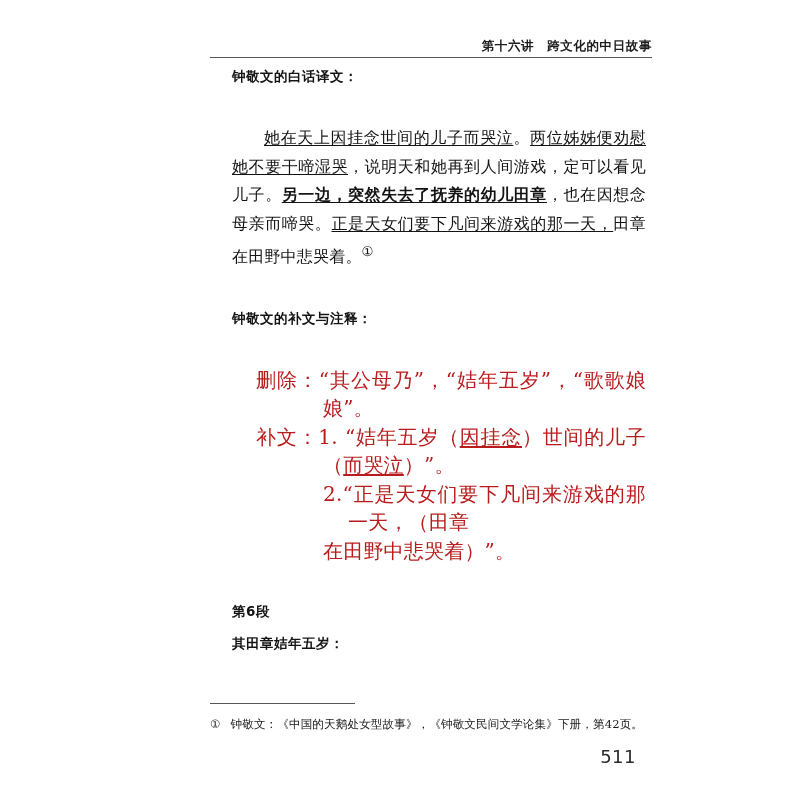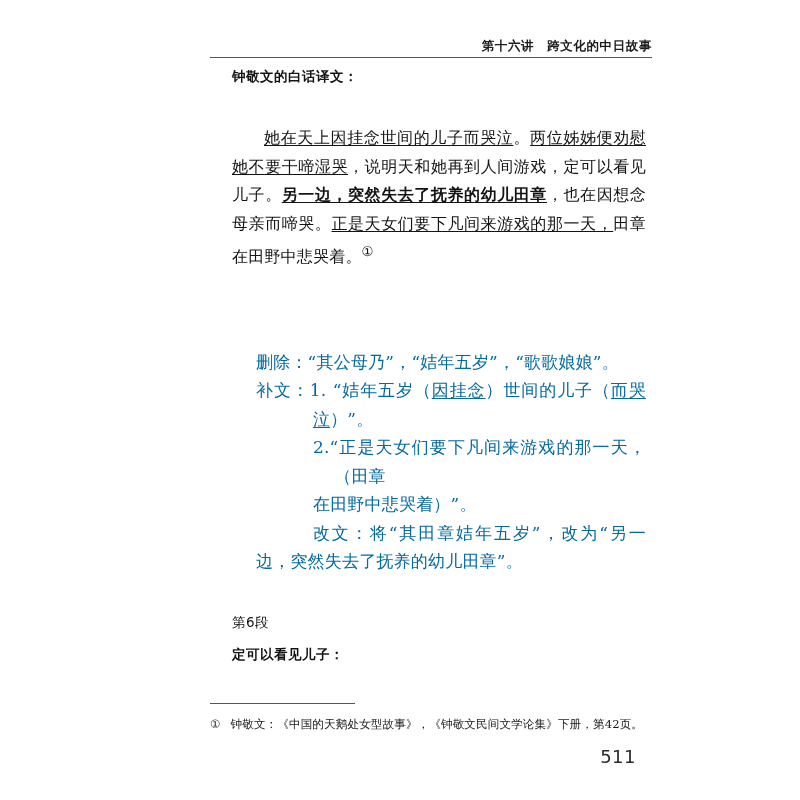--- a/index.html
+++ b/index.html
@@ -78,42 +78,42 @@
 
   .u { text-decoration: underline; text-underline-offset: 2px; }
   .b { font-weight: bold; }
 
   .gap-lg { height: 38px; }
   .gap-sm { height: 14px; }
 
   .note-list {
     margin: 0;
     padding: 0 6px 0 46px;
-    font-size: 17px;
+    font-size: 20px;
     line-height: 28.5px;
-    color: #0369a1;
+    color: #b91c1c;
     letter-spacing: 0.2px;
   }
   .note-line { text-align: justify; text-justify: inter-ideograph; }
   .note-hang {
     padding-left: 3.35em;
     text-indent: -3.35em;
   }
   .note-sub {
     padding-left: 4.6em;
     text-indent: -1.25em;
   }
   .note-flow {
     padding-left: 0;
     text-indent: 3.35em;
   }
 
   .para-label {
     font-family: "DejaVu Sans", "Liberation Sans", sans-serif;
-    font-weight: normal;
+    font-weight: bold;
     font-size: 13.5px;
     letter-spacing: 0.5px;
     padding-left: 22px;
     color: #141414;
   }
 
   
   .foot-rule {
     position: absolute;
     left: 178px;
@@ -162,54 +162,52 @@
     <div class="section-title">钟敬文的白话译文：</div>
 
     <div class="gap-lg"></div>
 
     <div class="block-quote">
       <span class="indent2"></span><span class="u">她在天上因挂念世间的儿子而哭泣</span><span>。</span><span class="u">两位姊姊便劝慰她不要干啼湿哭</span><span>，说明天和她再到人间游戏，定可以看见儿子。</span><span class="u b">另一边，突然失去了抚养的幼儿田章</span><span>，也在因想念母亲而啼哭。</span><span class="u">正是天女们要下凡间来游戏的那一天，</span><span>田章在田野中悲哭着。</span><sup>①</sup>
     </div>
 
     <div class="gap-lg"></div>
 
+    <div class="section-title">钟敬文的补文与注释：</div>
 
     <div class="gap-lg"></div>
 
     <div class="note-list">
 
       <div class="note-line note-hang">
         <span>删除：</span><span>“其公母乃”，“姞年五岁”，“歌歌娘娘”。</span>
       </div>
 
       <div class="note-line note-hang">
         <span>补文：</span><span>1.</span>&nbsp;<span>“姞年五岁（</span><span class="u">因挂念</span><span>）世间的儿子（</span><span class="u">而哭泣</span><span>）”。</span>
       </div>
 
       <div class="note-line note-sub">
         <span>2.</span><span>“正是天女们要下凡间来游戏的那一天，（田章</span>
       </div>
       <div class="note-line note-sub">
         <span>在田野中悲哭着）”。</span>
       </div>
 
-      <div class="note-line note-flow">
-        <span>改文：</span><span>将“其田章姞年五岁”，改为“另一边，突然失去了抚养的幼儿田章”。</span>
-      </div>
 
 
     </div>
 
     <div class="gap-lg"></div>
 
     <div class="para-label">第6段</div>
 
     <div class="gap-sm"></div>
 
-    <div class="section-title">定可以看见儿子：</div>
+    <div class="section-title">其田章姞年五岁：</div>
 
   </div>
 
   <div class="foot-rule"></div>
 
   <div class="footnote">
     <span class="marker">①</span>
     <span class="ftext">钟敬文：《中国的天鹅处女型故事》，《钟敬文民间文学论集》下册，第42页。</span>
   </div>
 

